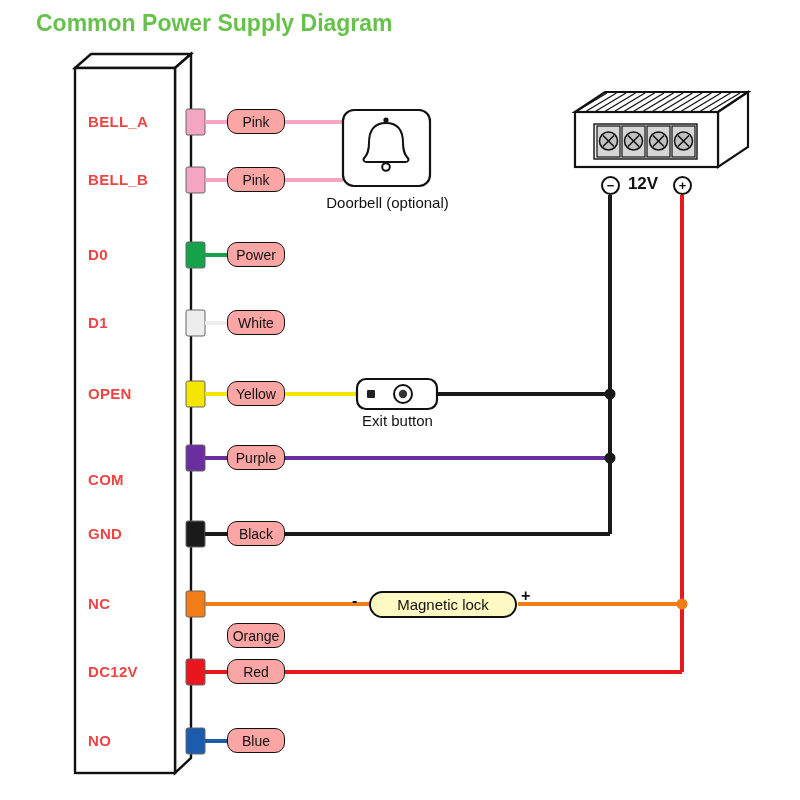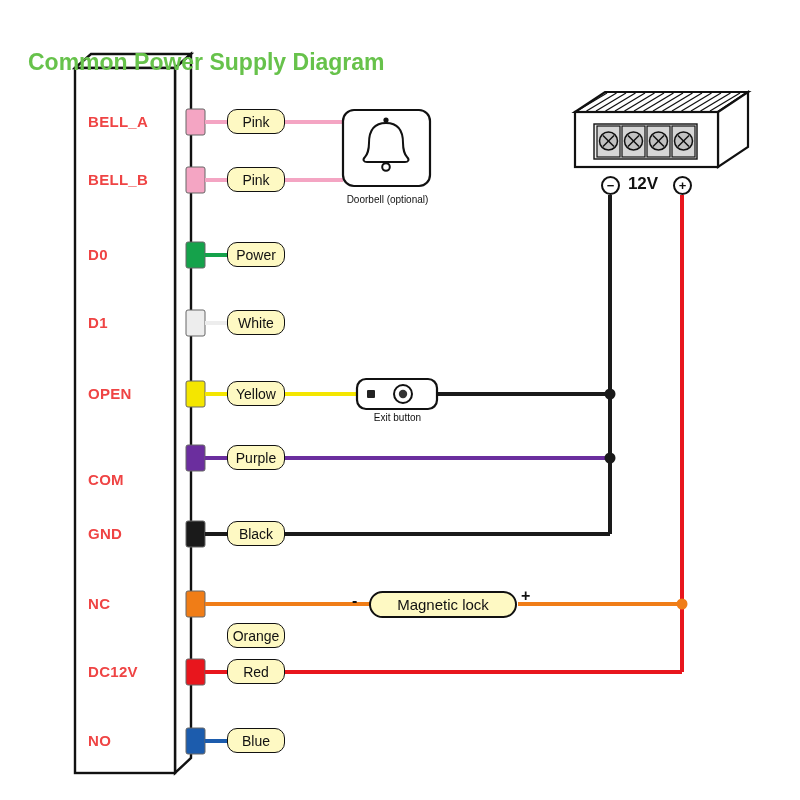--- a/index.html
+++ b/index.html
@@ -2,23 +2,23 @@
 <html><head>
 <meta charset="utf-8">
 <style>
   html,body{margin:0;padding:0;}
   body{width:800px;height:800px;position:relative;background:#fff;
        font-family:"Liberation Sans",sans-serif;color:#111;overflow:hidden;}
   .abs{position:absolute;}
   #canvas{left:0;top:0;}
   .title{font-size:23px;font-weight:600;color:#67c24b;white-space:nowrap;}
   .term-lbl{font-size:15px;color:#ef4444;white-space:nowrap;letter-spacing:.3px;font-weight:bold;}
-  .pill{width:56px;height:23px;background:#fef9c3;border:1.5px solid #111;border-radius:10px;
+  .pill{width:56px;height:23px;background:#fca5a5;border:1.5px solid #111;border-radius:10px;
         display:flex;align-items:center;justify-content:center;font-size:14px;white-space:nowrap;}
-  .cap{font-size:10px;text-align:center;white-space:nowrap;}
+  .cap{font-size:15px;text-align:center;white-space:nowrap;}
   .v12{font-size:17px;font-weight:700;text-align:center;width:52px;}
   .circ{width:15px;height:15px;border:2px solid #111;border-radius:50%;background:#fff;
         display:flex;align-items:center;justify-content:center;font-size:13px;font-weight:700;line-height:13px;}
   .lockpill{width:144px;height:23px;background:#fef9c3;border:2px solid #111;border-radius:14px;
         display:flex;align-items:center;justify-content:center;font-size:15px;white-space:nowrap;}
   .sign{font-size:16px;font-weight:600;}
 </style>
 </head>
 <body>
 
@@ -116,21 +116,21 @@
   </g>
 
   <g>
     <rect x="357" y="379" width="80" height="30" rx="9" fill="#fff" stroke="#111" stroke-width="2.2"></rect>
     <rect x="367" y="390" width="8" height="8" rx="1" fill="#222"></rect>
     <circle cx="403" cy="394" r="9" fill="#fff" stroke="#111" stroke-width="2"></circle>
     <circle cx="403" cy="394" r="4.2" fill="#333"></circle>
   </g>
 </svg>
 
-<div class="abs title" style="left:28px;top:10px;margin-top:39px;">Common Power Supply Diagram</div>
+<div class="abs title" style="left:36px;top:10px;">Common Power Supply Diagram</div>
 
 <div class="abs term-lbl" style="left:88px;top:113px;">BELL_A</div>
 <div class="abs term-lbl" style="left:88px;top:171px;">BELL_B</div>
 <div class="abs term-lbl" style="left:88px;top:246px;">D0</div>
 <div class="abs term-lbl" style="left:88px;top:314px;">D1</div>
 <div class="abs term-lbl" style="left:88px;top:385px;">OPEN</div>
 <div class="abs term-lbl" style="left:88px;top:471px;">COM</div>
 <div class="abs term-lbl" style="left:88px;top:525px;">GND</div>
 <div class="abs term-lbl" style="left:88px;top:595px;">NC</div>
 <div class="abs term-lbl" style="left:88px;top:663px;">DC12V</div>

